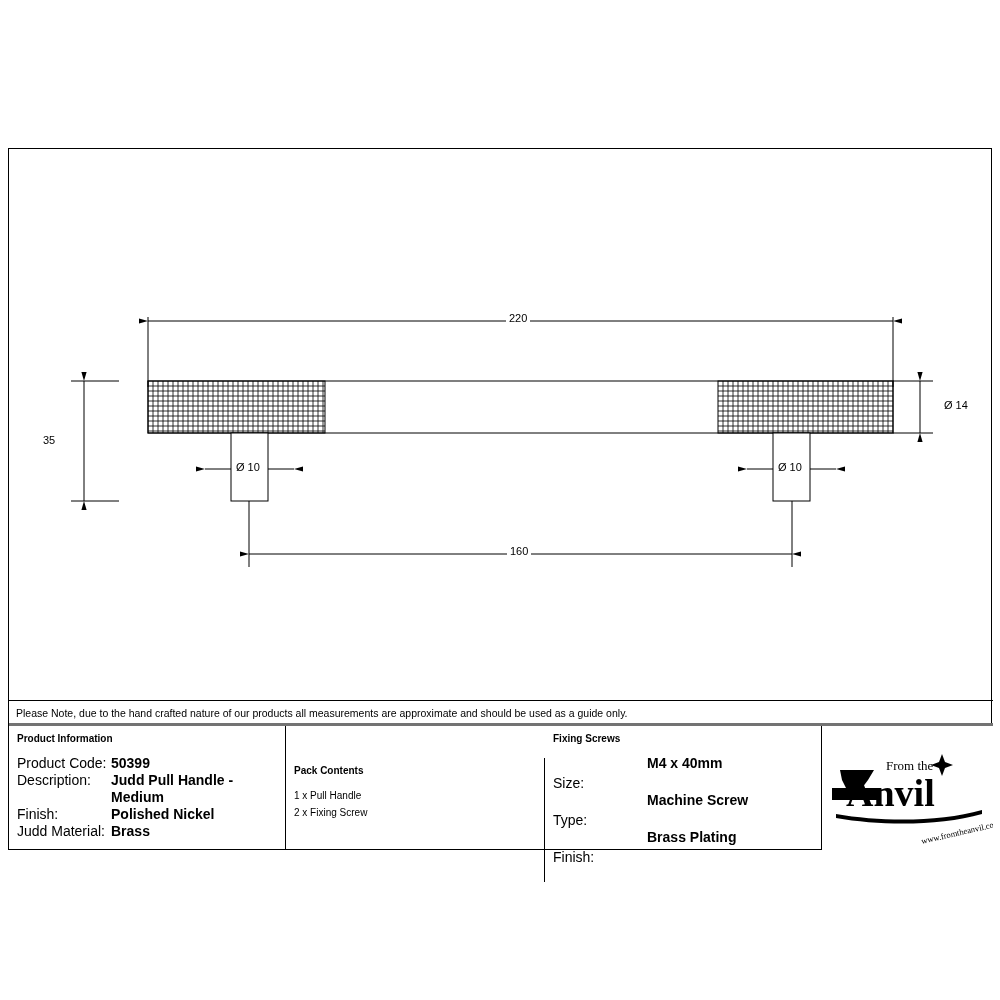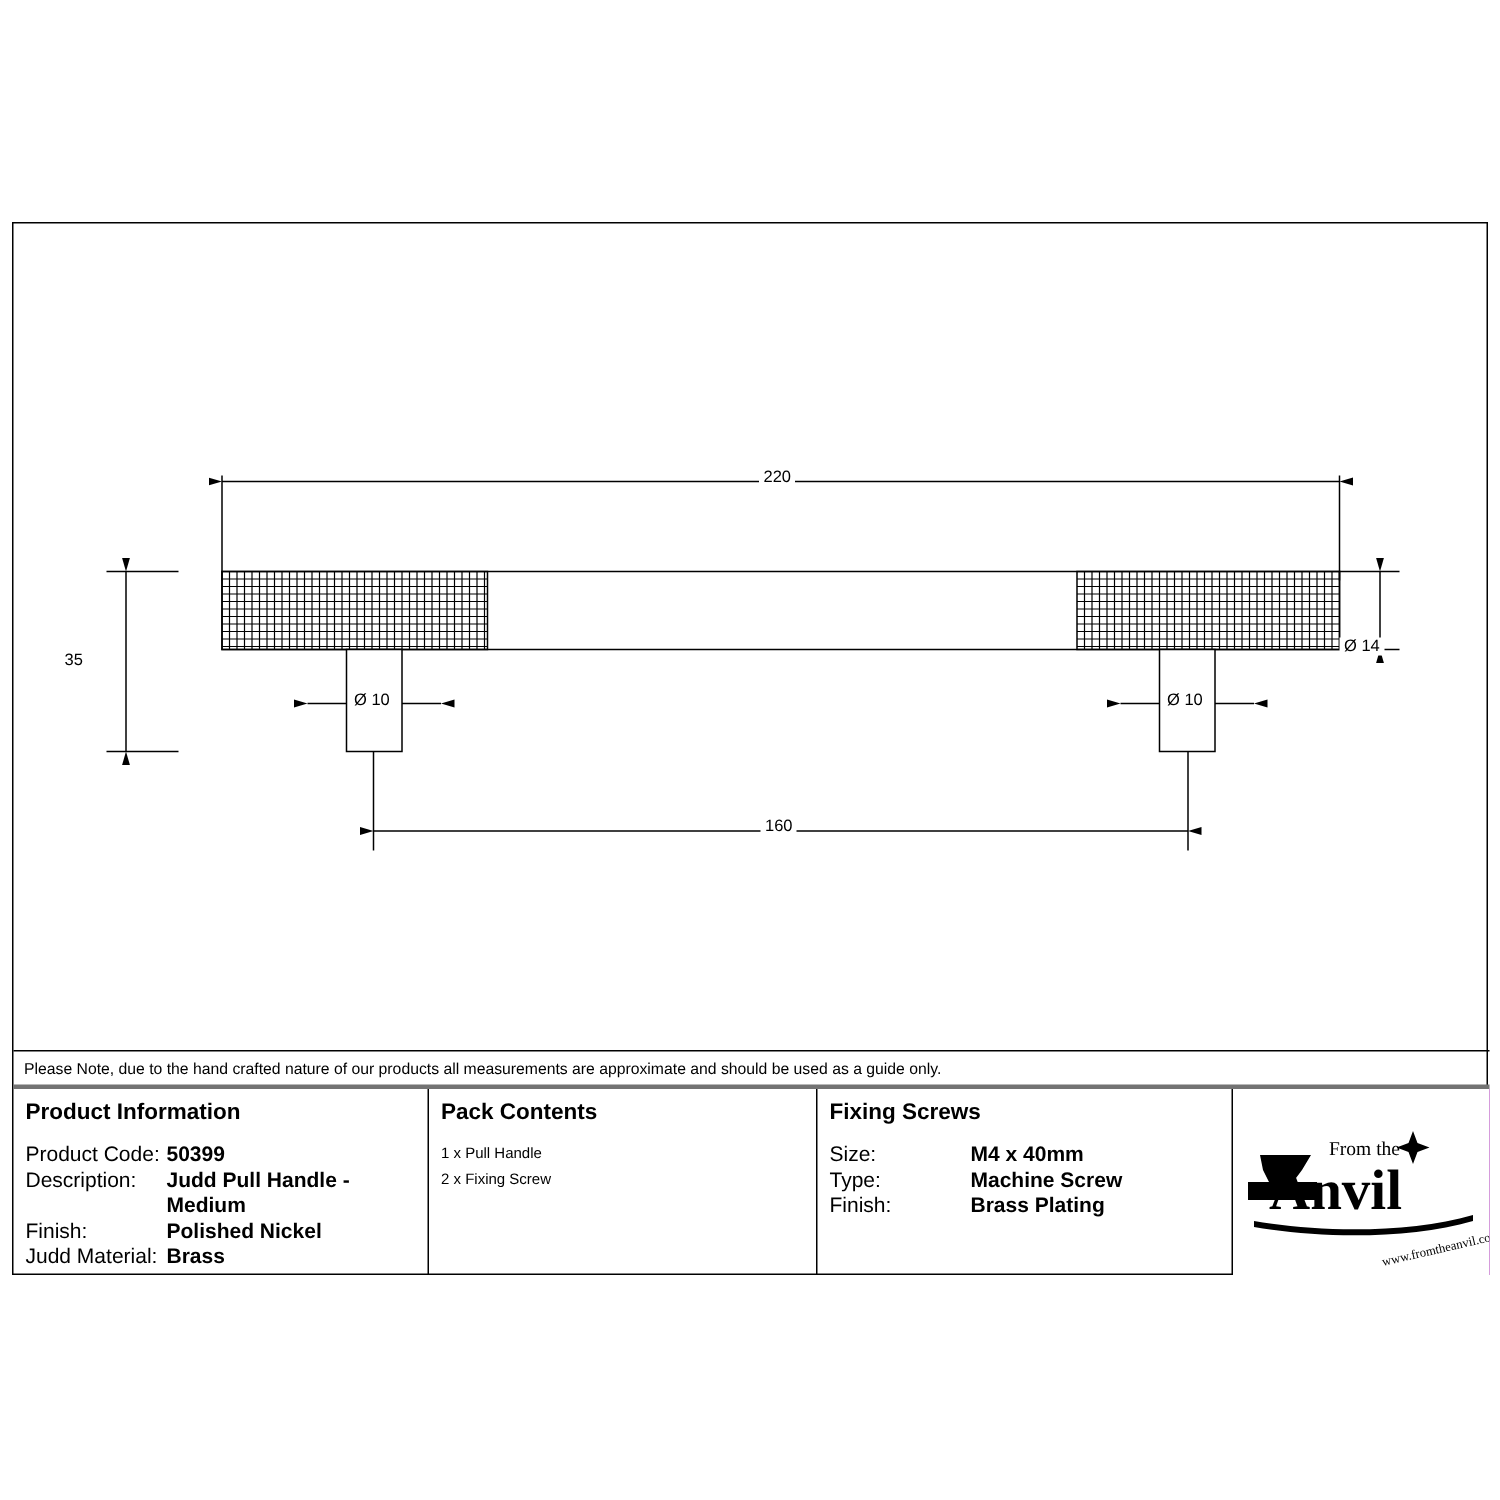--- a/index.html
+++ b/index.html
@@ -55,40 +55,40 @@
     display: flex;
   }
   .info-col {
     box-sizing: border-box;
     border-right: 1px solid #000;
     height: 100%;
     position: relative;
     padding: 7px 8px;
   }
   .col-product { width: 277px; }
-  .col-pack { width: 259px; }
+  .col-pack { width: 259px; margin-top: 32px; }
   .col-fix { width: 277px; }
   .col-logo {
     width: 171px;
     border-right: none;
     padding: 0;
   }
   .col-title {
-    font-size: 15px;
+    font-size: 10px;
     font-weight: bold;
     margin-bottom: 11px;
   }
   .kv {
     display: flex;
     font-size: 14px;
     line-height: 17px;
   }
   .kv .k { width: 94px; flex: none; }
   .kv .v { font-weight: bold; }
-  .kv-fix .k { width: 94px; }
+  .kv-fix .k { width: 94px; margin-top: 20px; }
   .plain {
     font-size: 10px;
     line-height: 17px;
   }
   
   .logo-box {
     position: absolute;
     left: 0; top: 0;
     width: 171px;
     height: 124px;
@@ -258,21 +258,21 @@
         <line x1="240" y1="352" x2="240" y2="418"></line>
         <line x1="783" y1="352" x2="783" y2="418"></line>
         <line x1="240" y1="405" x2="783" y2="405" marker-start="url(#arrL)" marker-end="url(#arrR)"></line>
       </g>
     </svg>
 
     <span class="dim-label" style="left:497px; top:163px;">220</span>
 
     <span class="dim-label" style="left:31px; top:285px;">35</span>
 
-    <span class="dim-label" style="left:884px; top:250px;margin-top:26px;">Ø 14</span>
+    <span class="dim-label" style="left:932px; top:250px;">Ø 14</span>
 
     <span class="dim-label" style="left:224px; top:312px;">Ø 10</span>
 
     <span class="dim-label" style="left:766px; top:312px;">Ø 10</span>
 
     <span class="dim-label" style="left:498px; top:396px;">160</span>
   </div>
 
   <div class="note-bar">Please Note, due to the hand crafted nature of our products all measurements are approximate and should be used as a guide only.</div>
 

